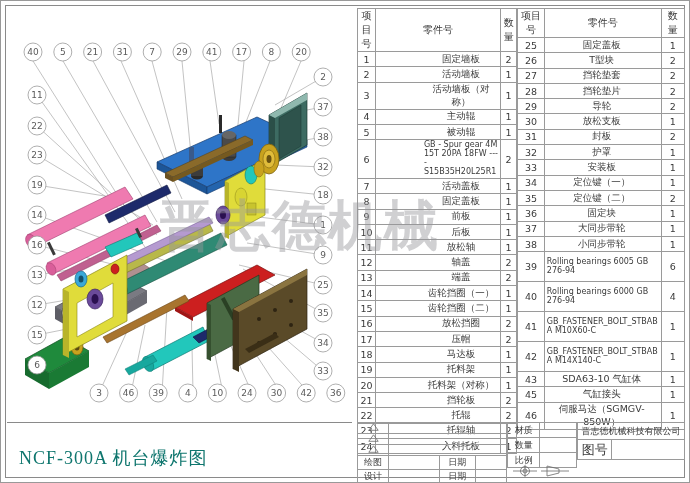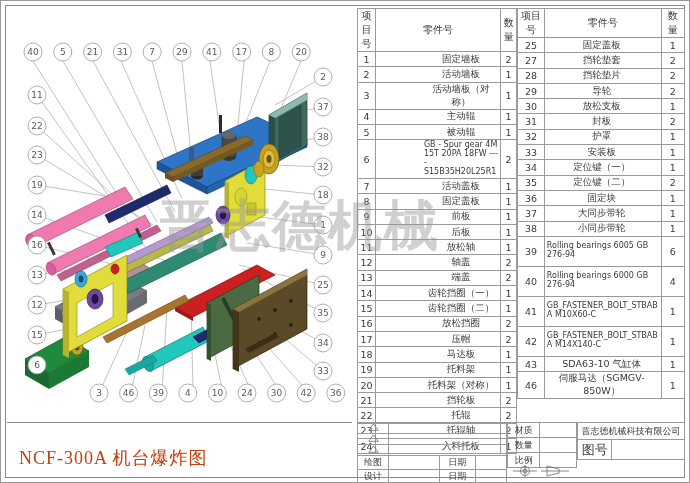--- a/index.html
+++ b/index.html
@@ -30,21 +30,21 @@
   .bom td.multi{text-align:left;font-size:8px;line-height:1.12;padding:1px 2px;
       font-family:"DejaVu Sans","Liberation Sans",sans-serif;}
   #bomLeft{left:356px;top:7px;width:160px;}
   #bomRight{left:516px;top:7px;width:168px;}
   #bomLeft td.part{width:106px;padding-left:48px;}
   #bomRight td.part{width:112px;}
 
   
   #titleStripLeft{position:absolute;left:6px;top:421px;width:345px;height:56px;
       border-top:1.2px solid #8a8a8a;}
-  #dwgTitle{position:absolute;left:18px;top:445px;font-size:18px;color:#c2410c;
+  #dwgTitle{position:absolute;left:18px;top:445px;font-size:18px;color:#0f766e;
       font-family:"Liberation Serif","DejaVu Serif",serif;letter-spacing:1px;white-space:nowrap;}
 
   #titleBlock{position:absolute;left:356px;top:421px;width:328px;height:56px;}
   .tb{position:absolute;border-collapse:collapse;font-size:9px;color:#3a3a3a;
       font-family:"DejaVu Sans","Liberation Sans",sans-serif;}
   .tb td{border:1px solid #9a9a9a;height:9.3px;padding:0 2px;text-align:center;white-space:nowrap;}
   #tbRev{left:0;top:0;width:150px;}
   #tbRev td.c1{width:28px;margin-top:32px;}
   #tbRev td.c2{width:56px;}
   #tbRev td.c3{width:34px;}
@@ -564,20 +564,25 @@
         <th class="qty">数量</th>
       </tr>
     </thead>
     <tbody id="bomRightBody">
         <tr>
           <td class="num">25</td>
           <td class="part ctr">固定盖板</td>
           <td class="qty">1</td>
         </tr>
         <tr>
+          <td class="num">26</td>
+          <td class="part ctr">T型块</td>
+          <td class="qty">2</td>
+        </tr>
+        <tr>
           <td class="num">27</td>
           <td class="part ctr">挡轮垫套</td>
           <td class="qty">2</td>
         </tr>
         <tr>
           <td class="num">28</td>
           <td class="part ctr">挡轮垫片</td>
           <td class="qty">2</td>
         </tr>
         <tr>
@@ -646,20 +651,25 @@
           <td class="qty">1</td>
         </tr>
         <tr style="height: 30px;">
           <td class="num">42</td>
           <td class="part multi">GB_FASTENER_BOLT_STBAB A M14X140-C</td>
           <td class="qty">1</td>
         </tr>
         <tr>
           <td class="num">43</td>
           <td class="part ctr">SDA63-10 气缸体</td>
+          <td class="qty">1</td>
+        </tr>
+        <tr>
+          <td class="num">45</td>
+          <td class="part ctr">气缸接头</td>
           <td class="qty">1</td>
         </tr>
         <tr>
           <td class="num">46</td>
           <td class="part ctr">伺服马达（SGMGV-850W）</td>
           <td class="qty">1</td>
         </tr>
       </tbody>
   </table>
 

